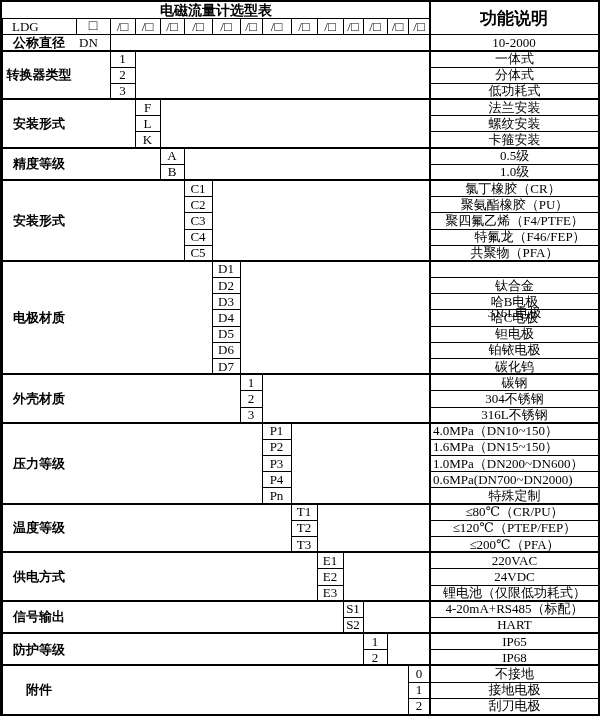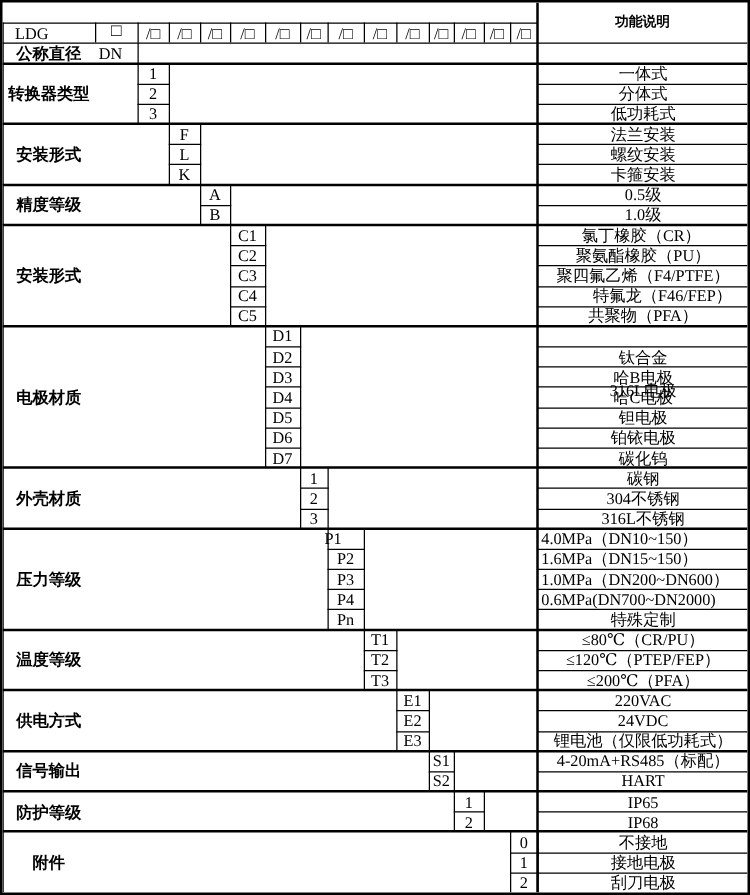--- a/index.html
+++ b/index.html
@@ -19,33 +19,35 @@
     box-sizing:border-box;
     font-size:13px; line-height:1;
     white-space:nowrap; overflow:hidden;
   }
   .cell.left { justify-content:flex-start; }
   .bold {
     font-family:"Liberation Sans","DejaVu Sans",sans-serif;
     font-weight:bold;
   }
   .title-cell { font-size:14px; }
-  .func-header { font-size:11px; }
+  .func-header { font-size:17px; }
   .line { position:absolute; background:#000; }
 </style>
 </head>
 <body>
 
 <div id="stage">
 
+  <div class="cell bold title-cell" id="titleCell" style="left: 0px; top: 0px; width: 428px; height: 16.1818px;">电磁流量计选型表</div>
   <div class="cell bold func-header" id="funcHeader" style="left: 428px; top: 0px; width: 168px; height: 32.3636px;">功能说明</div>
   <div class="cell left" id="ldgCell" style="left: 0px; top: 16.1818px; width: 74px; height: 16.1818px; padding-left: 10px;">LDG</div>
   <div class="cell" id="firstBox" style="font-size: 14px; left: 74px; top: 16.1818px; width: 34px; height: 16.1818px;">□</div>
   <div class="cell bold" id="dnLabel" style="left: 0px; top: 32.3636px; width: 74px; height: 16.1818px;">公称直径</div>
   <div class="cell left" id="dnCode" style="left: 74px; top: 32.3636px; width: 34px; height: 16.1818px; padding-left: 3px;">DN</div>
+  <div class="cell" id="dnDesc" style="left: 428px; top: 32.3636px; width: 168px; height: 16.1818px;">10-2000</div>
   <div id="generated">
       <div class="line" style="left: 427px; top: 0px; width: 2px; height: 712px;"></div>
       <div class="line" style="left: 0px; top: 16.1818px; width: 1px; height: 695.818px;"></div>
       <div class="line" style="left: 0px; top: 16.1818px; width: 428px; height: 1px;"></div>
       <div class="line" style="left: 0px; top: 32.3636px; width: 596px; height: 1px;"></div>
       <div class="line" style="left: 74px; top: 16.1818px; width: 1px; height: 16.1818px;"></div>
       <div class="line" style="left: 108px; top: 16.1818px; width: 1px; height: 16.1818px;"></div>
       <div class="cell" style="left: 108px; top: 16.1818px; width: 25px; height: 16.1818px;">/□</div>
       <div class="line" style="left: 133px; top: 16.1818px; width: 1px; height: 16.1818px;"></div>
       <div class="cell" style="left: 133px; top: 16.1818px; width: 25px; height: 16.1818px;">/□</div>
@@ -173,21 +175,21 @@
       <div class="cell" style="left: 238px; top: 388.364px; width: 22px; height: 16.1818px;">2</div>
       <div class="cell" style="left: 429px; top: 388.364px; width: 167px; height: 16.1818px;">304不锈钢</div>
       <div class="line" style="left: 238px; top: 404.545px; width: 23px; height: 1px;"></div>
       <div class="line" style="left: 428px; top: 404.545px; width: 168px; height: 1px;"></div>
       <div class="cell" style="left: 238px; top: 404.545px; width: 22px; height: 16.1818px;">3</div>
       <div class="cell" style="left: 429px; top: 404.545px; width: 167px; height: 16.1818px;">316L不锈钢</div>
       <div class="line" style="left: 0px; top: 419.727px; width: 596px; height: 2px;"></div>
       <div class="cell bold" style="left: 0px; top: 420.727px; width: 74px; height: 80.9091px;">压力等级</div>
       <div class="line" style="left: 260px; top: 420.727px; width: 1px; height: 80.9091px;"></div>
       <div class="line" style="left: 289px; top: 420.727px; width: 1px; height: 80.9091px;"></div>
-      <div class="cell" style="left: 250px; top: 420.727px; width: 29px; height: 16.1818px;">P1</div>
+      <div class="cell" style="left: 260px; top: 420.727px; width: 29px; height: 16.1818px;">P1</div>
       <div class="cell left" style="padding-left: 2px; left: 429px; top: 420.727px; width: 167px; height: 16.1818px;">4.0MPa（DN10~150）</div>
       <div class="line" style="left: 260px; top: 436.909px; width: 30px; height: 1px;"></div>
       <div class="line" style="left: 428px; top: 436.909px; width: 168px; height: 1px;"></div>
       <div class="cell" style="left: 260px; top: 436.909px; width: 29px; height: 16.1818px;">P2</div>
       <div class="cell left" style="padding-left: 2px; left: 429px; top: 436.909px; width: 167px; height: 16.1818px;">1.6MPa（DN15~150）</div>
       <div class="line" style="left: 260px; top: 453.091px; width: 30px; height: 1px;"></div>
       <div class="line" style="left: 428px; top: 453.091px; width: 168px; height: 1px;"></div>
       <div class="cell" style="left: 260px; top: 453.091px; width: 29px; height: 16.1818px;">P3</div>
       <div class="cell left" style="padding-left: 2px; left: 429px; top: 453.091px; width: 167px; height: 16.1818px;">1.0MPa（DN200~DN600）</div>
       <div class="line" style="left: 260px; top: 469.273px; width: 30px; height: 1px;"></div>

